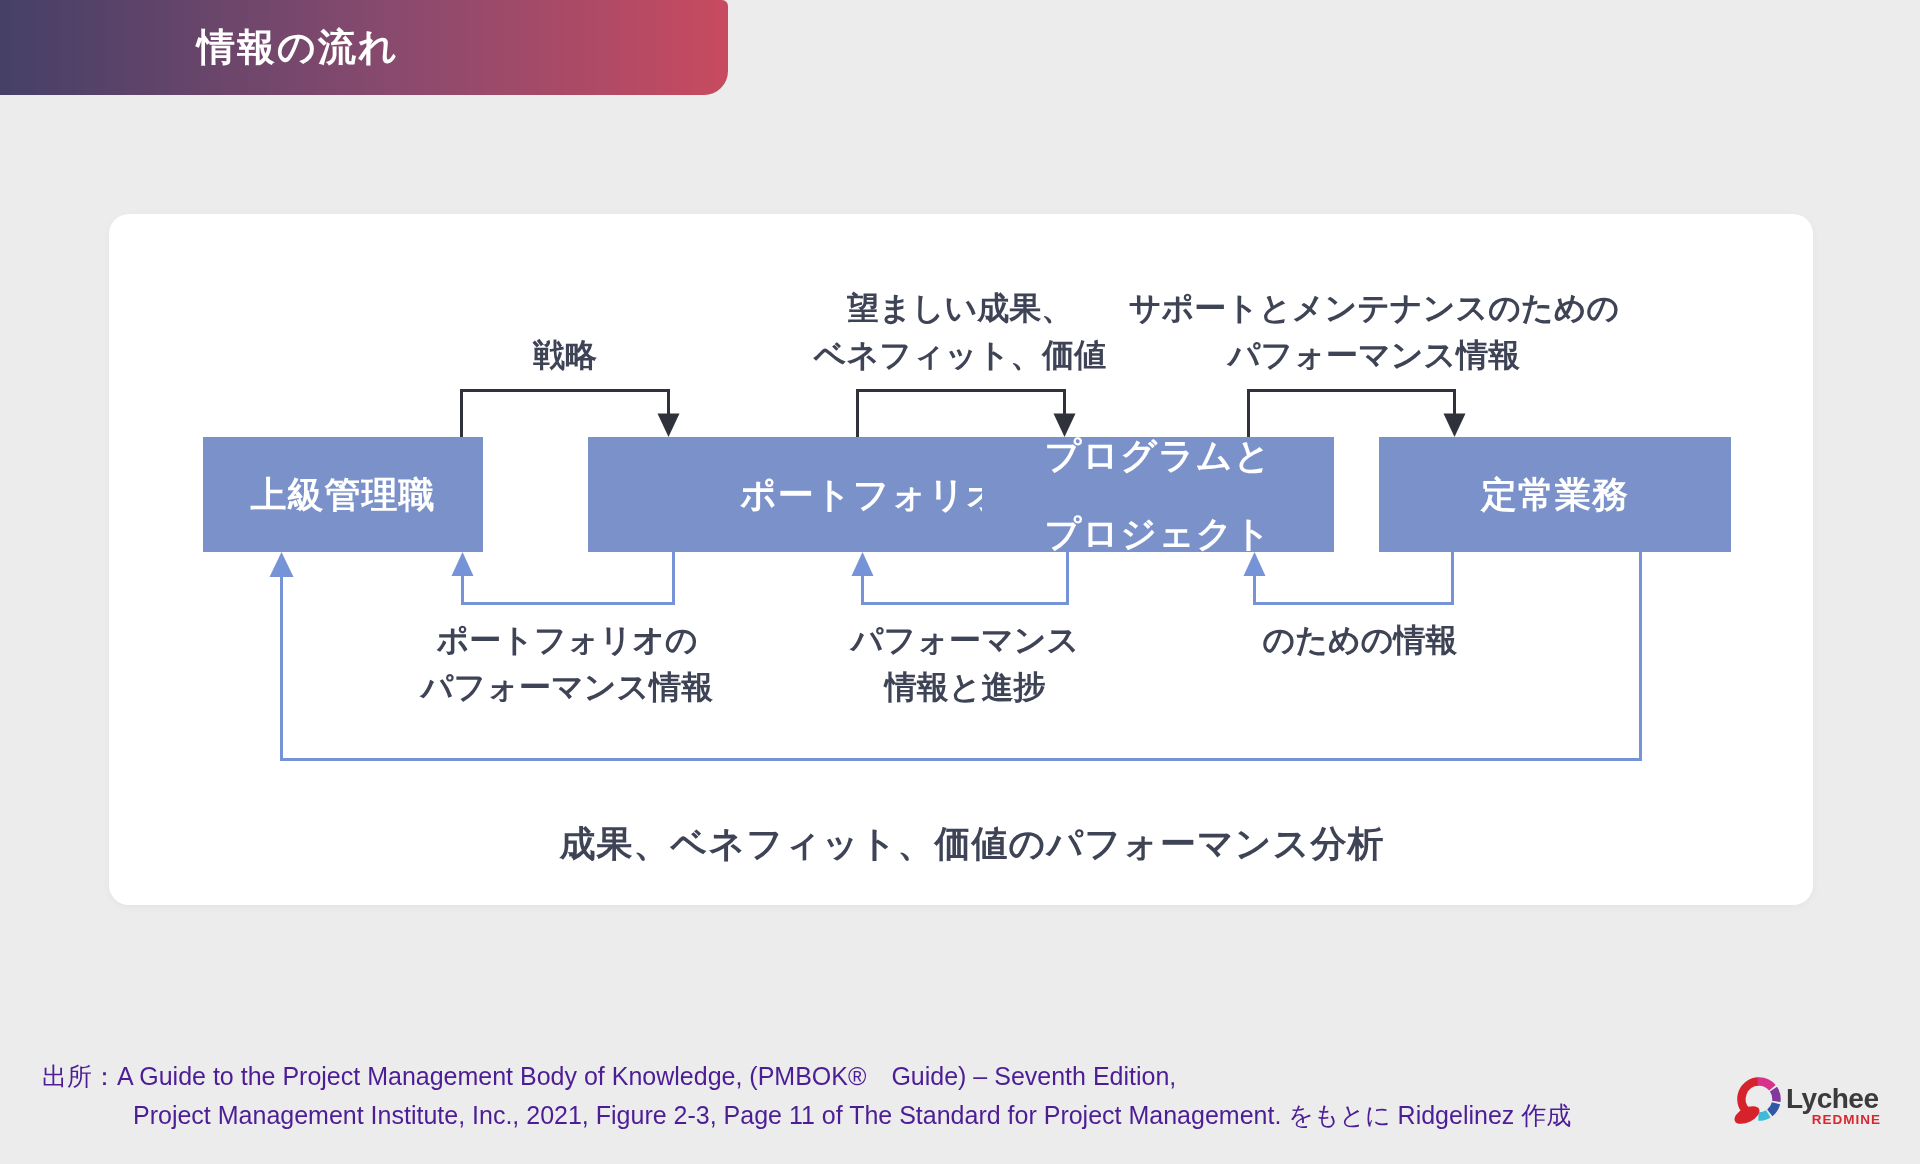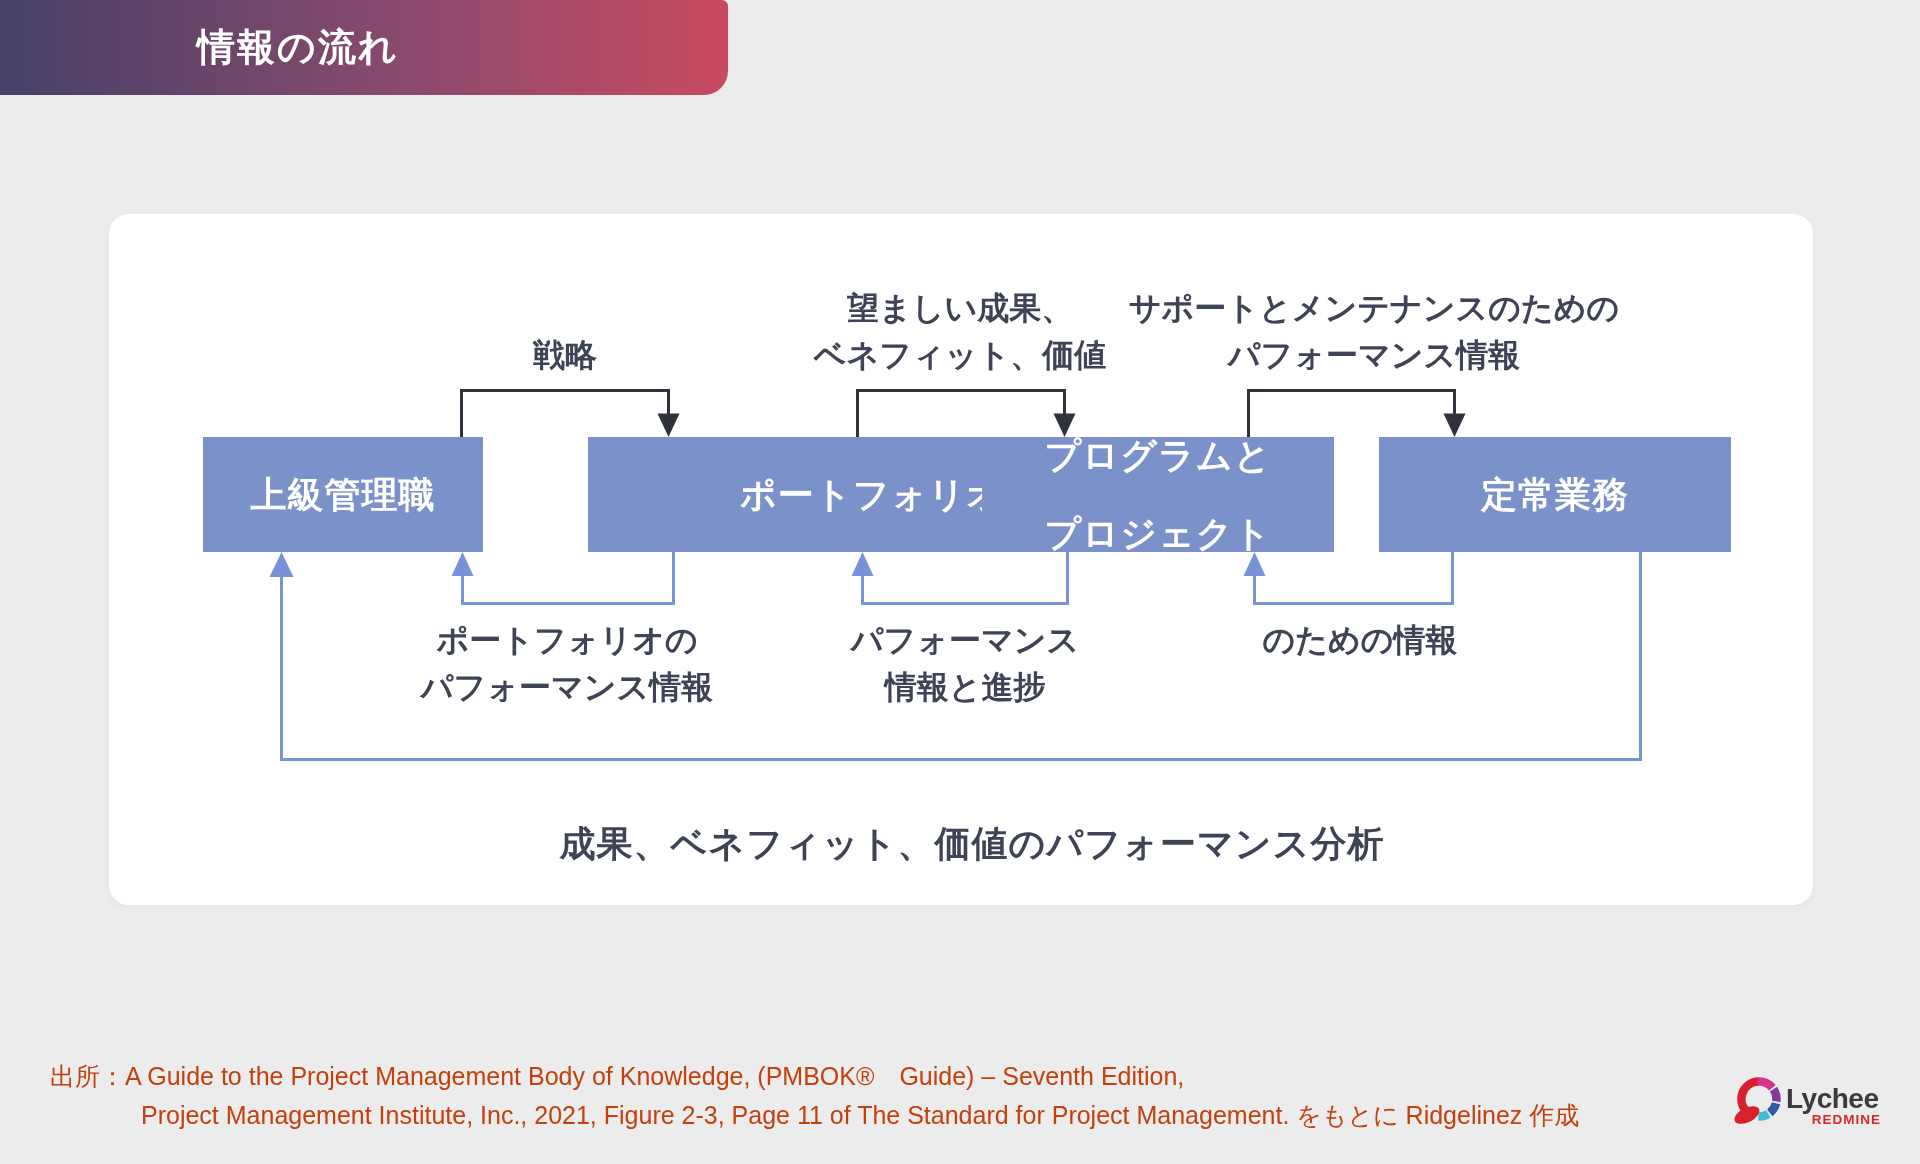--- a/index.html
+++ b/index.html
@@ -32,21 +32,21 @@
   .t1{left:456px;top:118px;}
   .t2{left:851px;top:71px;}
   .t3{left:1265px;top:71px;}
   .b1{left:458px;top:403px;}
   .b2{left:856px;top:403px;}
   .b3{left:1251px;top:403px;}
   .loop-label{position:absolute;left:863px;top:574px;transform:translateX(-50%);
     color:#3E4356;font-size:36px;font-weight:700;white-space:nowrap;letter-spacing:1px;margin-top:32px;}
 
   
-  .source{position:absolute;left:50px;top:1057px;color:#c2410c;font-size:25px;line-height:39px;white-space:nowrap;}
+  .source{position:absolute;left:42px;top:1057px;color:#4c1d95;font-size:25px;line-height:39px;white-space:nowrap;}
   .source .line2{margin-left:91px;}
   .logo{position:absolute;left:1735px;top:1074px;width:152px;height:52px;}
   .logo svg{overflow:visible;}
 </style>
 </head>
 <body>
 
 <div class="page">
 
   <div class="banner">

